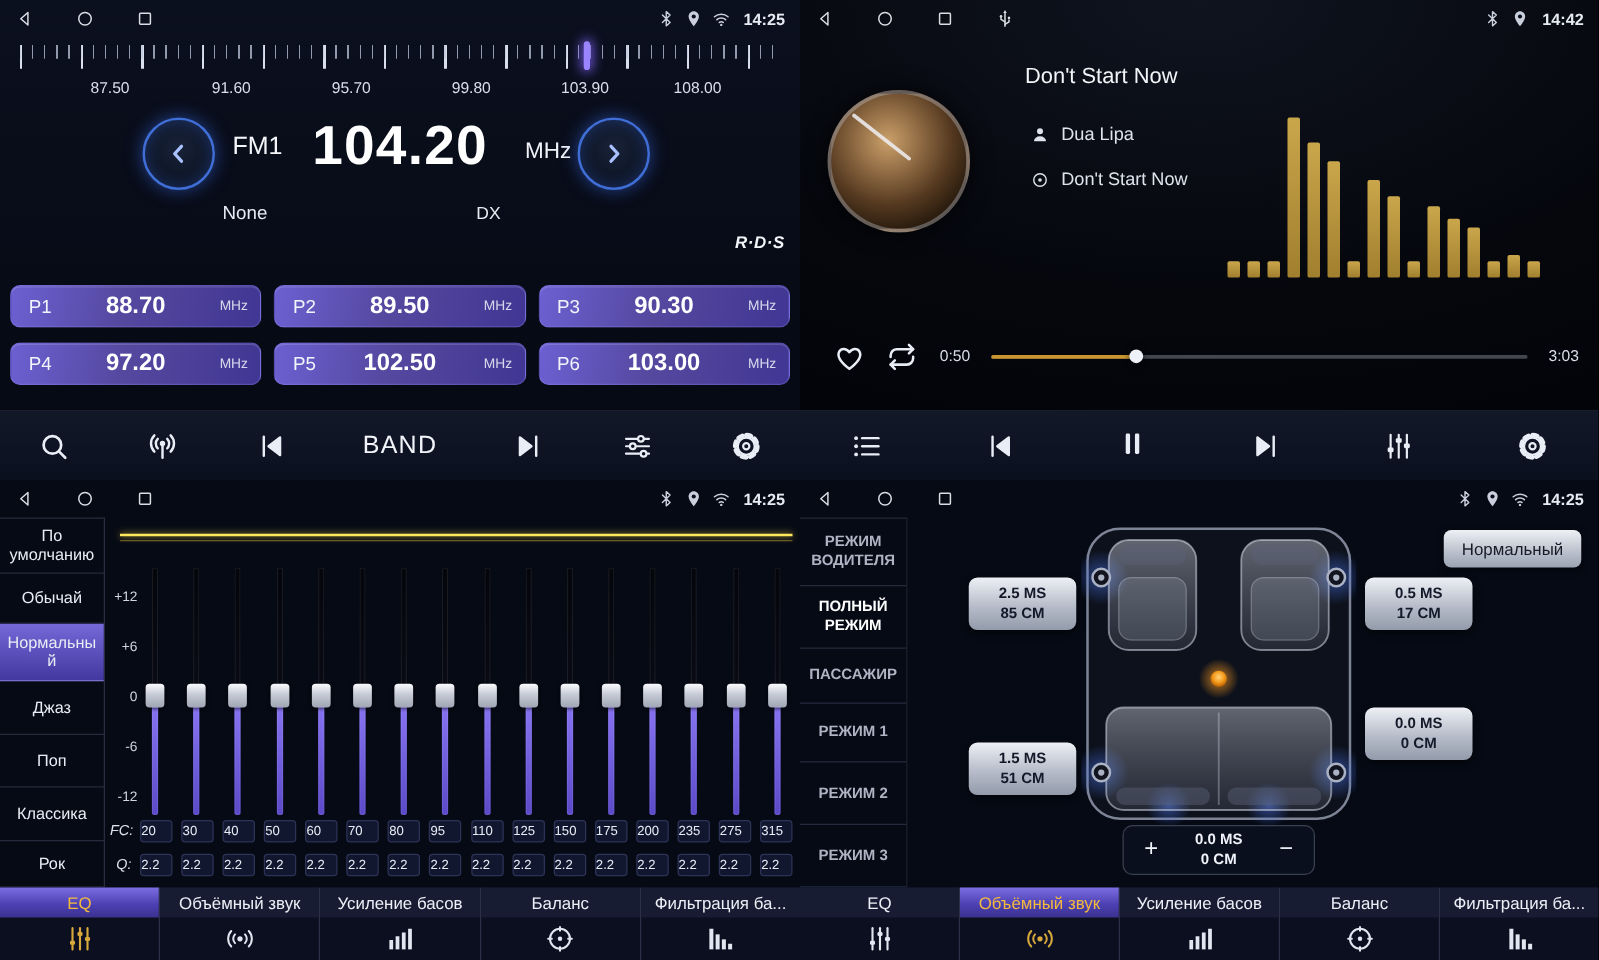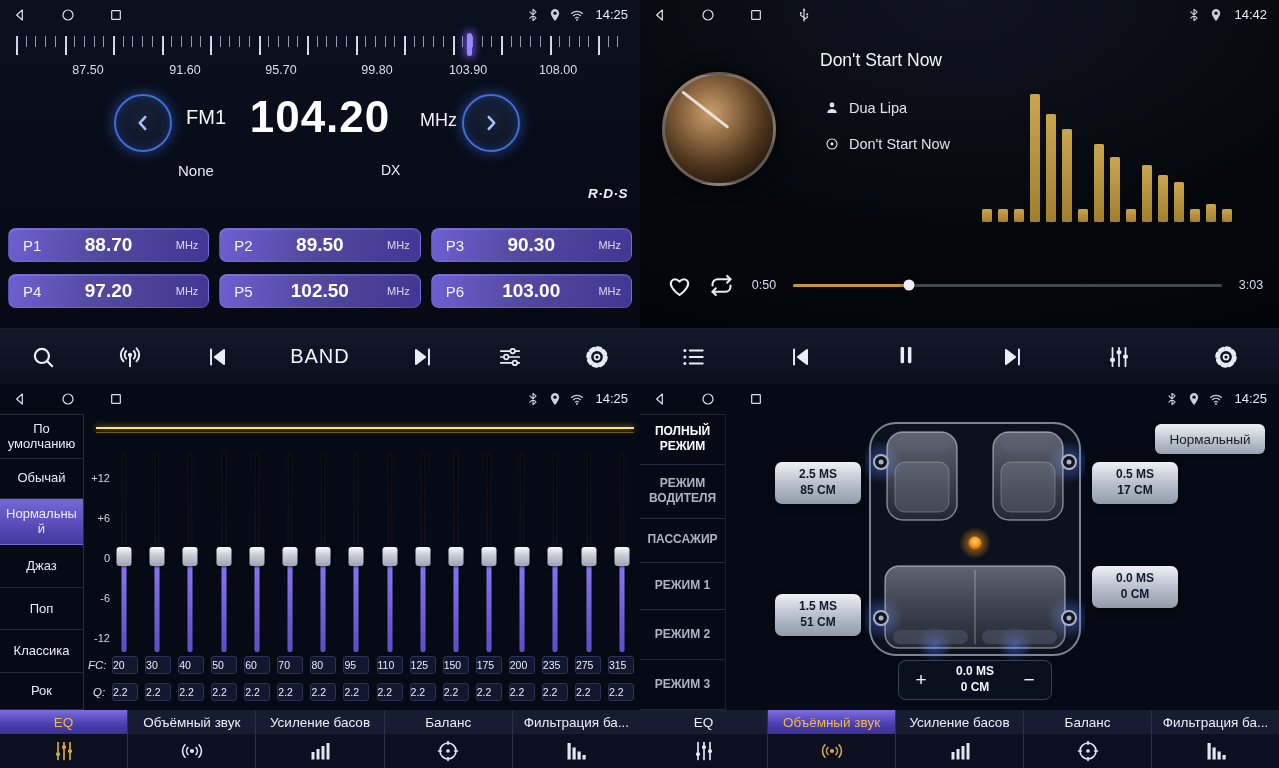--- a/index.html
+++ b/index.html
@@ -10,21 +10,21 @@
 #radio{left:0;top:0;background:linear-gradient(180deg,#0b101f 0%,#070b16 60%,#060912 100%);}
 #player{left:640px;top:0;width:639px;background:radial-gradient(120% 110% at 50% 0%,#10141f 0%,#05070d 55%,#020308 100%);}
 #eq{left:0;top:384px;background:#060a14;}
 #surround{left:640px;top:384px;width:639px;background:#060a14;}
 button{font-family:inherit;background:none;border:none;color:inherit;cursor:pointer;}
 .i{fill:none;stroke:currentColor;stroke-linecap:round;stroke-linejoin:round;display:block;}
 
 
 .sbar{position:absolute;top:0;left:0;right:0;height:30px;display:flex;justify-content:space-between;align-items:center;padding:0 12px;z-index:6;}
 .sbar-l{display:flex;align-items:center;gap:32px;}
-.sbar-r{display:flex;align-items:flex-start;gap:8px;color:#c9cfdd;}
+.sbar-r{display:flex;align-items:flex-end;gap:8px;color:#c9cfdd;font-weight:bold;}
 .nav-ic{width:16px;height:16px;color:#eceff6;opacity:.92;}
 .nav-ic svg{width:100%;height:100%;}
 .st-ic{width:14px;height:16px;color:#c9cfdd;}
 .st-ic svg{width:100%;height:100%;}
 .st-time{font-size:13px;color:#e6eaf2;margin-left:3px;}
 
 
 .ticks{position:absolute;left:16px;right:16px;top:36px;height:22px;
   background-image:
     repeating-linear-gradient(90deg, rgba(190,200,220,.75) 0 1px, transparent 1px 9.7px),
@@ -710,25 +710,25 @@
               <path d="M4 8.8 a6 6 0 0 1 8 0"></path>
               <path d="M6.2 11.4 a3 3 0 0 1 3.6 0"></path>
               <circle cx="8" cy="13.6" r="1.1" fill="currentColor" stroke="none"></circle>
             </svg>
           </span>
         <span class="st-time">14:25</span>
       </div>
     </header>
 
     <nav class="sur-menu">
+      <div class="item" style="height:54px">
+          <span>РЕЖИМ ВОДИТЕЛЯ</span>
+        </div>
       <div class="item active" style="height:50px">
           <span>ПОЛНЫЙ РЕЖИМ</span>
-        </div>
-      <div class="item" style="height:54px">
-          <span>РЕЖИМ ВОДИТЕЛЯ</span>
         </div>
       <div class="item" style="height:44px">
           <span>ПАССАЖИР</span>
         </div>
       <div class="item" style="height:48px">
           <span>РЕЖИМ 1</span>
         </div>
       <div class="item" style="height:50px">
           <span>РЕЖИМ 2</span>
         </div>

